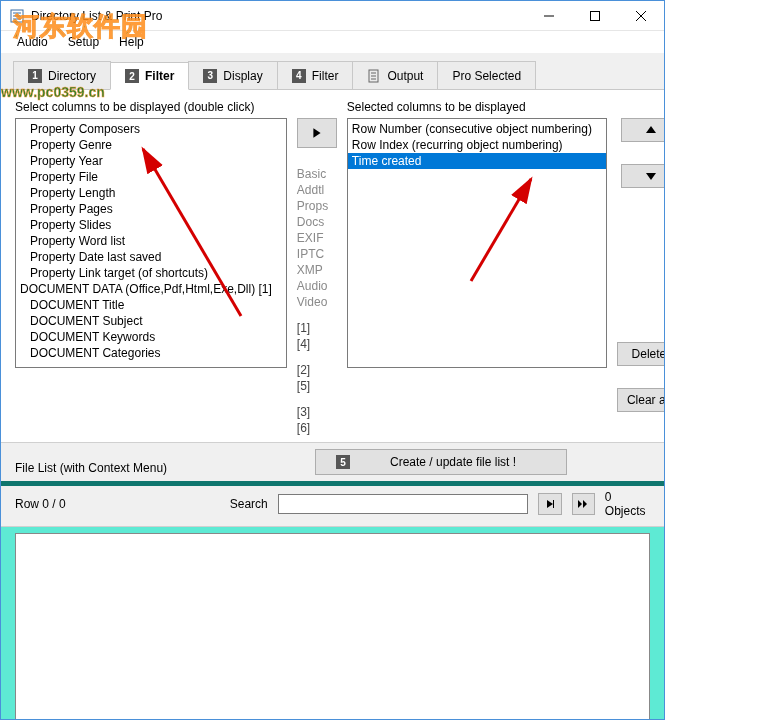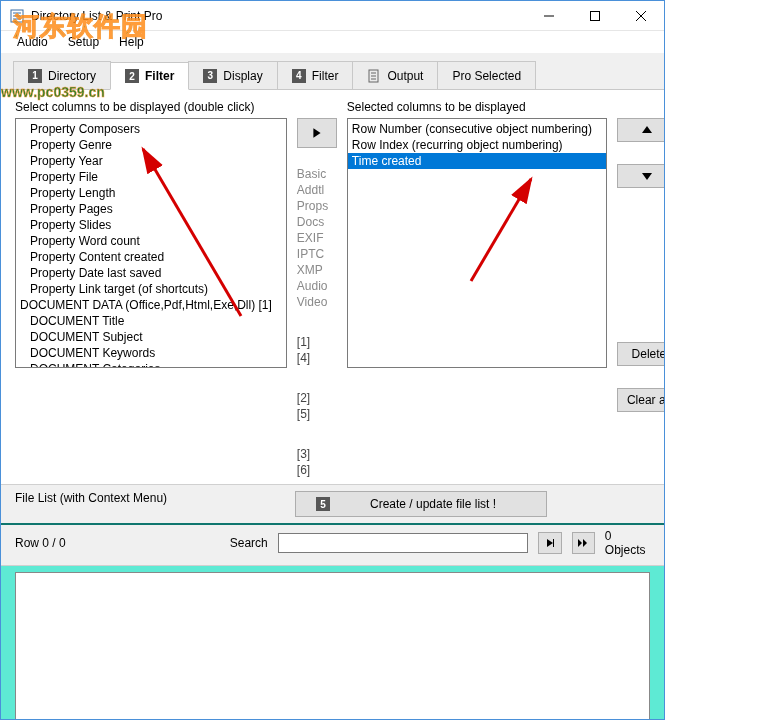--- a/index.html
+++ b/index.html
@@ -18,35 +18,35 @@
 .tabbar { display: flex; padding: 8px 12px 0 12px; background: #f0f0f0; gap: 0; border-bottom: 1px solid #c8c8c8; }
 .tab { height: 28px; padding: 0 14px; display: flex; align-items: center; gap: 6px; background: #ececec; border: 1px solid #c8c8c8; border-bottom: none; margin-right: -1px; cursor: default; position: relative; font-size: 12px; }
 .tab.active { background: #fff; border-bottom: 1px solid #fff; z-index: 2; top: 1px; font-weight: bold; }
 .tab .num { background: #565656; color: #fff; width: 14px; height: 14px; font-size: 10px; display: inline-flex; align-items: center; justify-content: center; font-weight: bold; }
 .content { background: #fff; padding: 10px 14px 6px 14px; border-bottom: 1px solid #d0d0d0; }
 .cols-area { display: flex; gap: 10px; align-items: flex-start; }
 .lbl { font-size: 12px; margin-bottom: 4px; display: block; }
 .leftpane { width: 310px; }
 .rightpane { flex: 1; }
 .midpane { width: 50px; display: flex; flex-direction: column; align-items: center; }
-.btnpane { width: 68px; display: flex; flex-direction: column; gap: 22px; align-items: flex-start; padding-top: 18px; }
+.btnpane { width: 68px; display: flex; flex-direction: column; gap: 22px; align-items: flex-end; padding-top: 18px; }
 .listbox { border: 1px solid #7a7a7a; height: 250px; background: #fff; overflow: hidden; position: relative; }
 .listbox .inner { padding: 2px 0; overflow-y: scroll; height: 100%; }
 .listbox .item { padding: 1px 14px; font-size: 12px; line-height: 14px; white-space: nowrap; cursor: default; }
 .listbox .item.nopad { padding-left: 4px; }
 .listbox .item.selected { background: #0078d7; color: #fff; }
 .movebtn { width: 40px; height: 30px; border: 1px solid #adadad; background: #e1e1e1; display: flex; align-items: center; justify-content: center; margin-top: 18px; cursor: default; }
 .movebtn svg { width: 12px; height: 12px; }
 .sidelinks { margin-top: 18px; text-align: left; }
 .sidelinks .lk { color: #8a8a8a; font-size: 12px; line-height: 16px; cursor: default; }
-.sidelinks .pair { margin-top: 24px; }
+.sidelinks .pair { margin-top: 10px; }
 .sidelinks .pair span { color: #444; margin-right: 10px; }
 .smallbtn { width: 64px; height: 24px; border: 1px solid #adadad; background: #e1e1e1; display: flex; align-items: center; justify-content: center; cursor: default; font-size: 12px; }
 .arrowbtn { width: 60px; height: 24px; border: 1px solid #adadad; background: #e1e1e1; display: flex; align-items: center; justify-content: center; cursor: default; }
-.midrow { background: #f0f0f0; padding: 6px 14px; display: flex; align-items: flex-start; gap: 0; border-bottom: 2px solid #0f766e; }
+.midrow { background: #f0f0f0; padding: 6px 14px; display: flex; align-items: flex-end; gap: 20px; border-bottom: 5px solid #0f766e; }
 .midrow .lbltext { width: 280px; }
 .bigbtn { height: 26px; padding: 0 20px; border: 1px solid #adadad; background: #e1e1e1; display: flex; align-items: center; gap: 10px; cursor: default; font-size: 12px; }
 .bigbtn .num { background: #565656; color: #fff; width: 14px; height: 14px; font-size: 10px; display: inline-flex; align-items: center; justify-content: center; font-weight: bold; }
 .searchrow { background: #f0f0f0; padding: 4px 14px 8px 14px; display: flex; align-items: center; gap: 10px; border-bottom: 1px solid #d0d0d0; }
 .searchrow .rowinfo { width: 230px; }
 .searchrow input { width: 280px; height: 20px; border: 1px solid #7a7a7a; padding: 0 4px; font-size: 12px; }
 .playbtn { width: 26px; height: 22px; border: 1px solid #adadad; background: #e1e1e1; display: flex; align-items: center; justify-content: center; cursor: default; }
 .objects { margin-left: auto; }
 .filearea { flex: 1; border: 1px solid #888; margin: 6px 14px 14px 14px; background: #fff; height: 240px; overflow: auto; position: relative; }
 .arrow-overlay { position: absolute; pointer-events: none; z-index: 60; }
@@ -137,22 +137,21 @@
         <span class="lbl">Select columns to be displayed (double click)</span>
         <div class="listbox">
           <div class="inner" id="avail-list">
               <div class="item">Property Composers</div>
               <div class="item">Property Genre</div>
               <div class="item">Property Year</div>
               <div class="item">Property File</div>
               <div class="item">Property Length</div>
               <div class="item">Property Pages</div>
               <div class="item">Property Slides</div>
-              <div class="item">Property Word count</div>
-              <div class="item">Property Content created</div>
+              <div class="item">Property Word list</div>
               <div class="item">Property Date last saved</div>
               <div class="item">Property Link target  (of shortcuts)</div>
               <div class="item nopad">DOCUMENT DATA (Office,Pdf,Html,Exe,Dll) [1]</div>
               <div class="item">DOCUMENT Title</div>
               <div class="item">DOCUMENT Subject</div>
               <div class="item">DOCUMENT Keywords</div>
               <div class="item">DOCUMENT Categories</div>
             </div>
         </div>
       </div>

